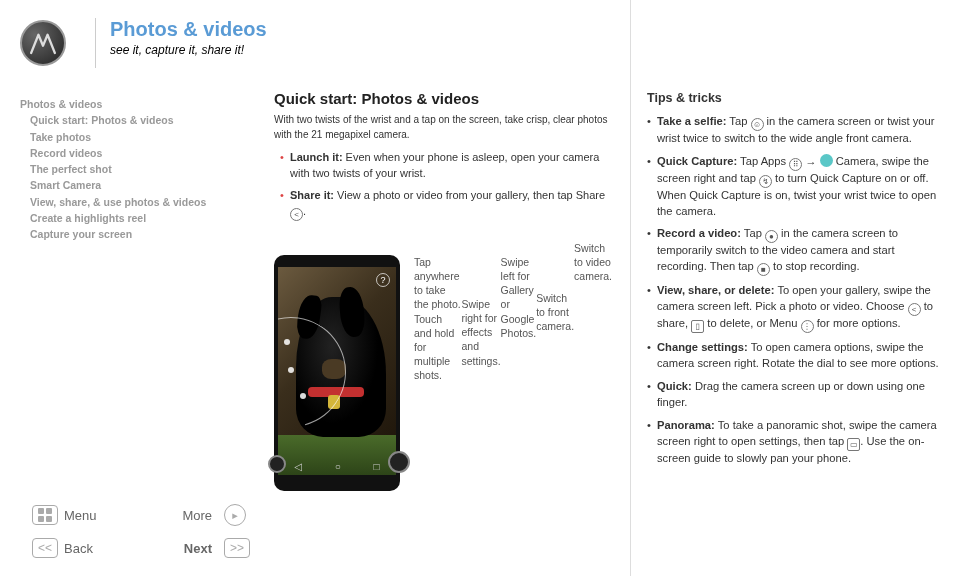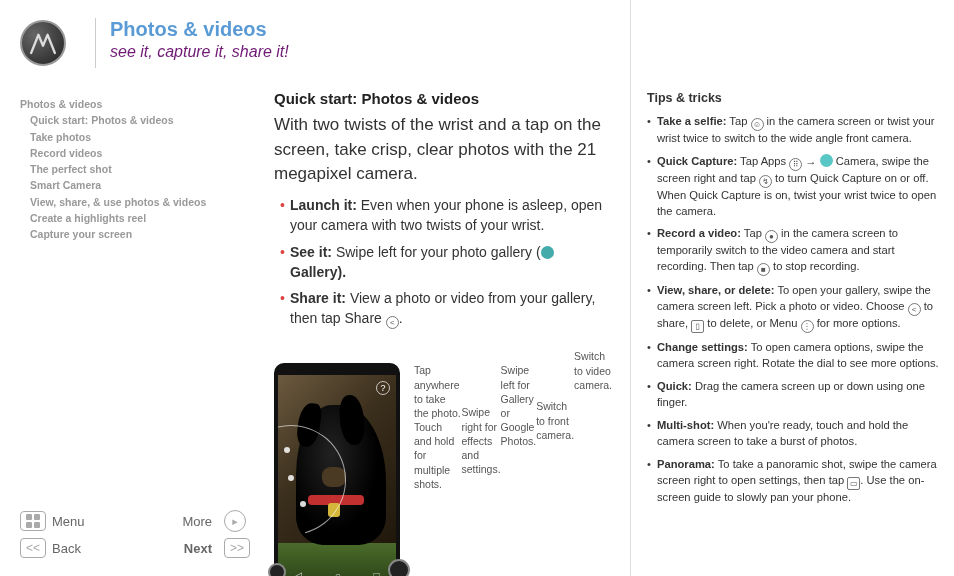--- a/index.html
+++ b/index.html
@@ -46,26 +46,26 @@
     font-weight: bold;
     color: #999;
     line-height: 1.55;
   }
   .toc .section-title { color:#999; }
   .toc .sub { padding-left: 10px; color:#999; }
   .toc .active { color:#999; }
   .footer-nav {
     position: absolute;
     bottom: 18px;
-    left: 20px;
+    left: 32px;
     right: 20px;
     display: grid;
     grid-template-columns: auto 1fr auto 1fr auto;
     grid-template-rows: auto auto;
-    gap: 6px 6px;
+    gap: 12px 6px;
     align-items: center;
     font-size: 13px;
     color: #666;
   }
   .nav-icon {
     width: 26px; height: 20px;
     border: 1.5px solid #aaa;
     border-radius: 4px;
     display: inline-flex;
     align-items: center;
@@ -100,44 +100,44 @@
     top: 18px;
   }
   .header h1 {
     color: #5a9bd5;
     font-size: 20px;
     font-weight: bold;
     margin-bottom: 2px;
   }
   .header .tagline {
     font-style: italic;
-    font-size: 16px;
-    color: #701a75;
+    font-size: 12px;
+    color: #000000;
   }
   
   .mid-col {
     width: 360px;
     padding: 90px 18px 20px 4px;
   }
   .mid-col h2 {
     font-size: 15px;
     font-weight: 600;
     color: #222;
     margin-bottom: 6px;
   }
   .mid-col .intro {
-    font-size: 17px;
+    font-size: 10px;
     line-height: 1.45;
     color: #333;
     margin-bottom: 8px;
   }
   .mid-col ul.bullets {
     list-style: none;
     padding-left: 6px;
-    font-size: 14px;
+    font-size: 11px;
     line-height: 1.45;
   }
   .mid-col ul.bullets li {
     position: relative;
     padding-left: 10px;
     margin-bottom: 6px;
   }
   .mid-col ul.bullets li::before {
     content: "•";
     position:absolute; left:0; top:0;
@@ -314,23 +314,20 @@
       <span class="nav-icon">&gt;&gt;</span>
     </div>
   </div>
 
   <div class="mid-col">
     <h2>Quick start: Photos &amp; videos</h2>
     <p class="intro">With two twists of the wrist and a tap on the screen, take crisp, clear photos with the 21 megapixel camera.</p>
     <ul class="bullets">
       <li>
         <b>Launch it:</b><span> Even when your phone is asleep, open your camera with two twists of your wrist.</span>
-      </li>
-      <li>
-        <b>See it:</b><span> Swipe left for your photo gallery (</span><span class="inline-icon gallery"></span><b> Gallery).</b>
       </li>
       <li>
         <b>Share it:</b><span> View a photo or video from your gallery, then tap Share </span><span class="inline-icon share"></span><span>.</span>
       </li>
     </ul>
 
     <div class="phone-area">
       <div class="phone">
         <div class="screen">
           <div class="grass"></div>
@@ -380,22 +377,19 @@
       <li>
         <b>View, share, or delete:</b><span> To open your gallery, swipe the camera screen left. Pick a photo or video. Choose </span><span class="inline-icon share"></span><span> to share, </span><span class="inline-icon trash sq"></span><span> to delete, or Menu </span><span class="inline-icon menu"></span><span> for more options.</span>
       </li>
       <li>
         <b>Change settings:</b><span> To open camera options, swipe the camera screen right. Rotate the dial to see more options.</span>
       </li>
       <li>
         <b>Quick:</b><span> Drag the camera screen up or down using one finger.</span>
       </li>
       <li>
-        <b>Multi-shot:</b><span> When you're ready, touch and hold the camera screen to take a burst of photos.</span>
-      </li>
-      <li>
         <b>Panorama:</b><span> To take a panoramic shot, swipe the camera screen right to open settings, then tap </span><span class="inline-icon pano sq"></span><span>. Use the on-screen guide to slowly pan your phone.</span>
       </li>
 
     </ul>
   </div>
 
 </div>
 
 </body></html>

